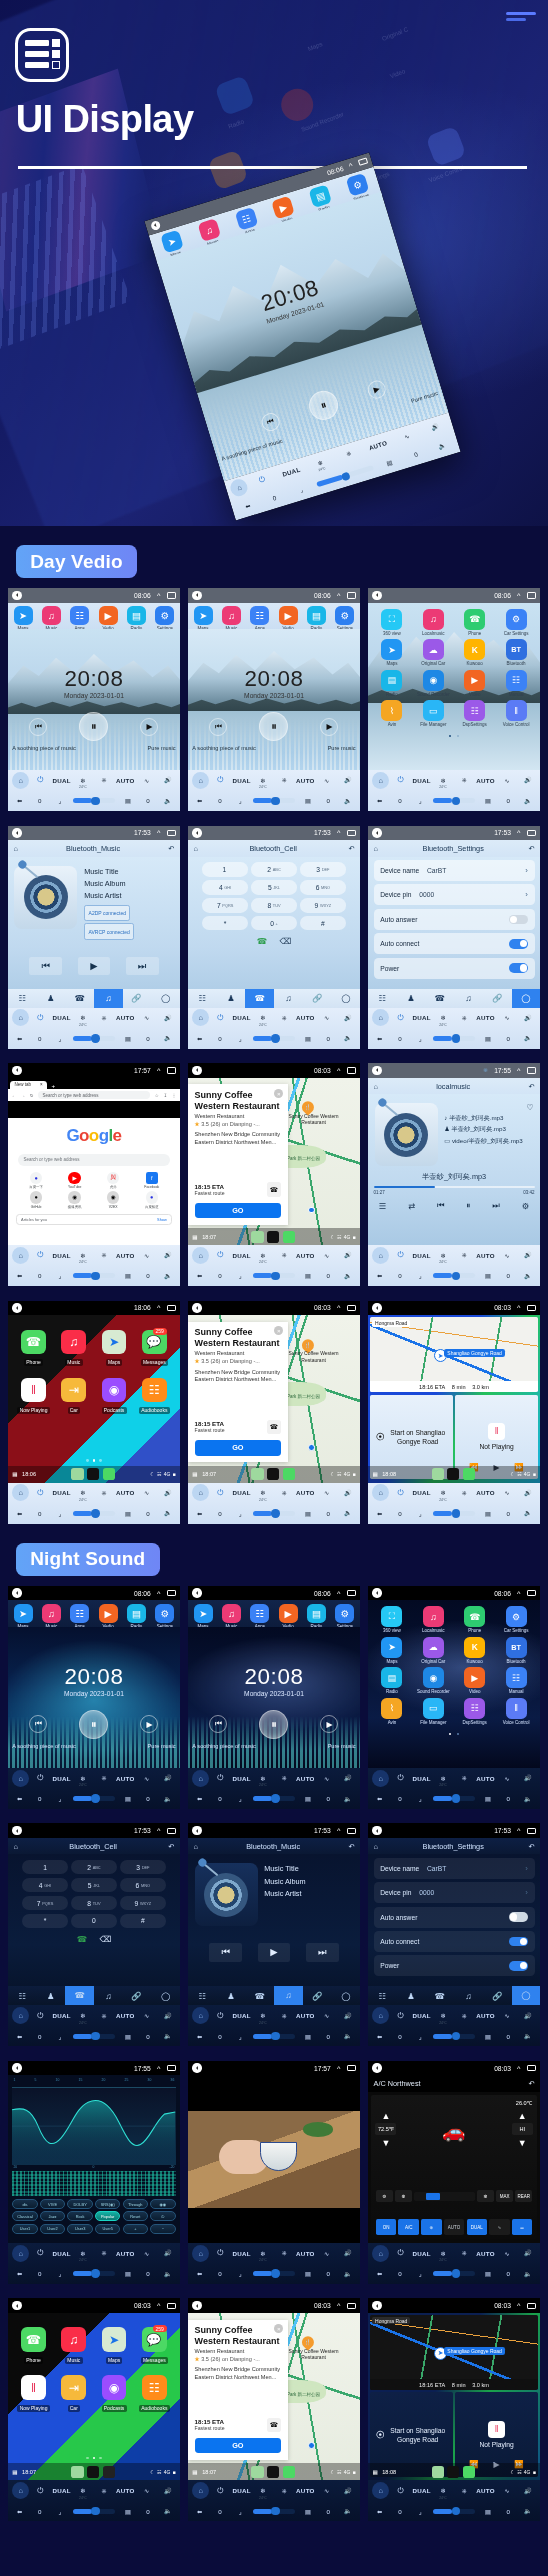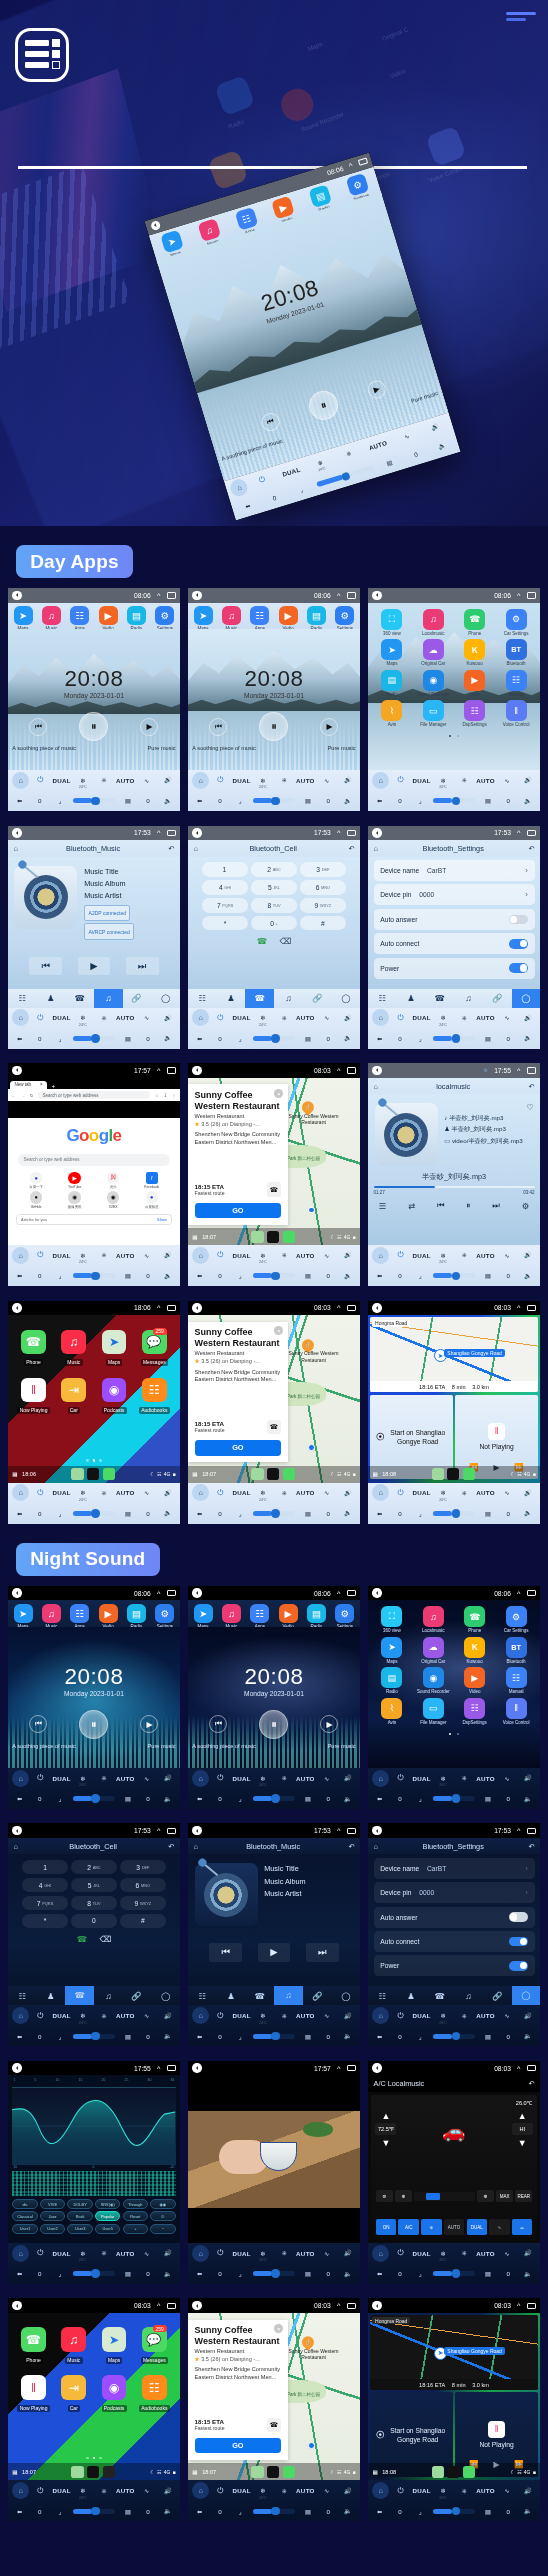--- a/index.html
+++ b/index.html
@@ -372,20 +372,21 @@
 
   <div class="logo-badge">
     <div class="bar" style="top:9px;width:23.5px;"></div>
     <div class="sq" style="top:7.8px;left:34px;"></div>
     <div class="bar" style="top:20px;width:23.5px;"></div>
     <div class="sq" style="top:19px;left:34px;"></div>
     <div class="bar" style="top:31px;width:23.5px;"></div>
     <div class="sq hollow" style="top:30px;left:34px;"></div>
   </div>
 
+  <div class="hero-title">UI Display</div>
   <div class="hero-rule"></div>
 
   <div class="hero-device">
     <div class="unit" style="height:313px;">
       <div class="sbar">
         <span class="back">
             <b></b>
           </span>
         <span class="right">
           <span>08:06</span>
@@ -460,21 +461,21 @@
           <div class="cell">▤</div>
           <div class="cell">0</div>
           <div class="cell">🔈</div>
         </div>
       </div>
     </div>
   </div>
 </div>
 
 
-<div class="mode-badge">Day Apps</div>
+<div class="mode-badge">Day Vedio</div>
 
 
 <div class="grid3">
 
   <div class="unit">
     <div class="sbar">
       <span class="back">
           <b></b>
         </span>
       <span class="right">
@@ -2161,21 +2162,21 @@
       <span class="back">
           <b></b>
         </span>
       <span class="right">
         <span>08:03</span>
         <span class="chev">^</span>
         <span class="recents"></span>
       </span>
     </div>
     <div class="apphdr" style="background:#000;color:#dfe8f5">
-      <span style="flex:1">A/C Localmusic</span>
+      <span style="flex:1">A/C Northwest</span>
       <span>↶</span>
     </div>
     <div class="ac">
       <div class="ac-panel">
         <div class="ac-temp">26.0℃</div>
         <div class="ac-col" style="left:3.4px">
           <div>▲</div>
           <div class="ac-box">72.5℉</div>
           <div>▼</div>
         </div>

